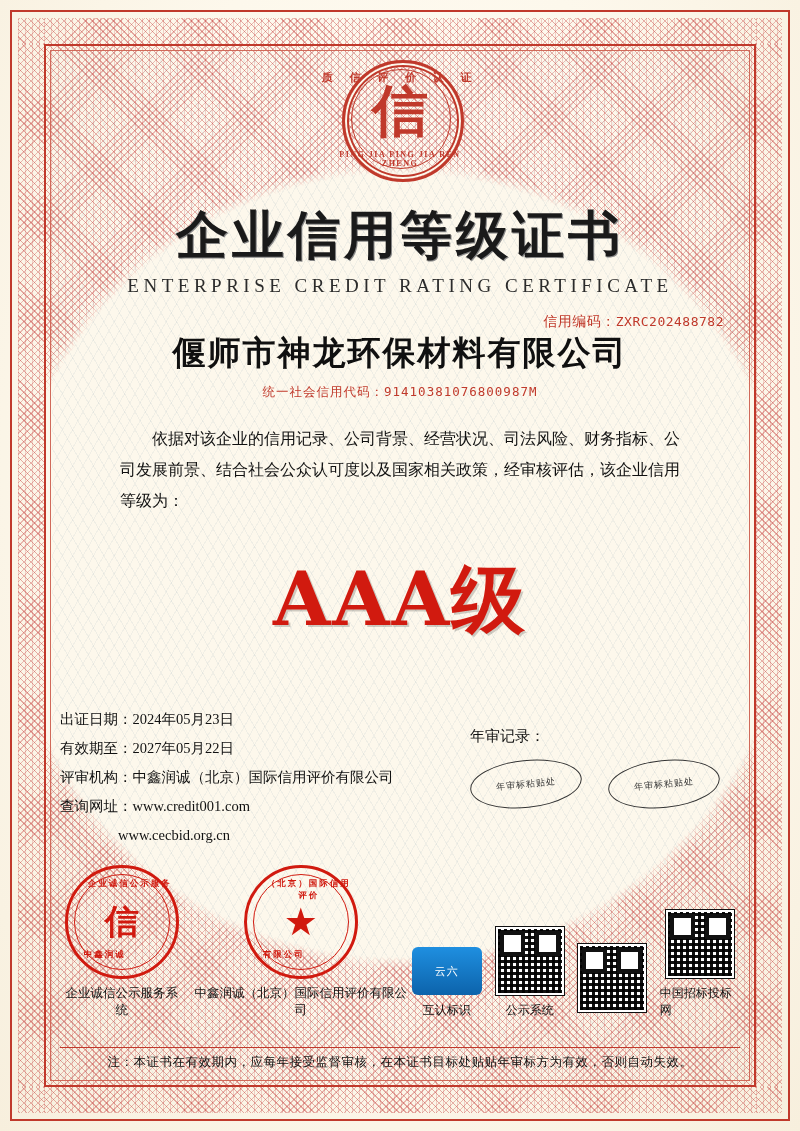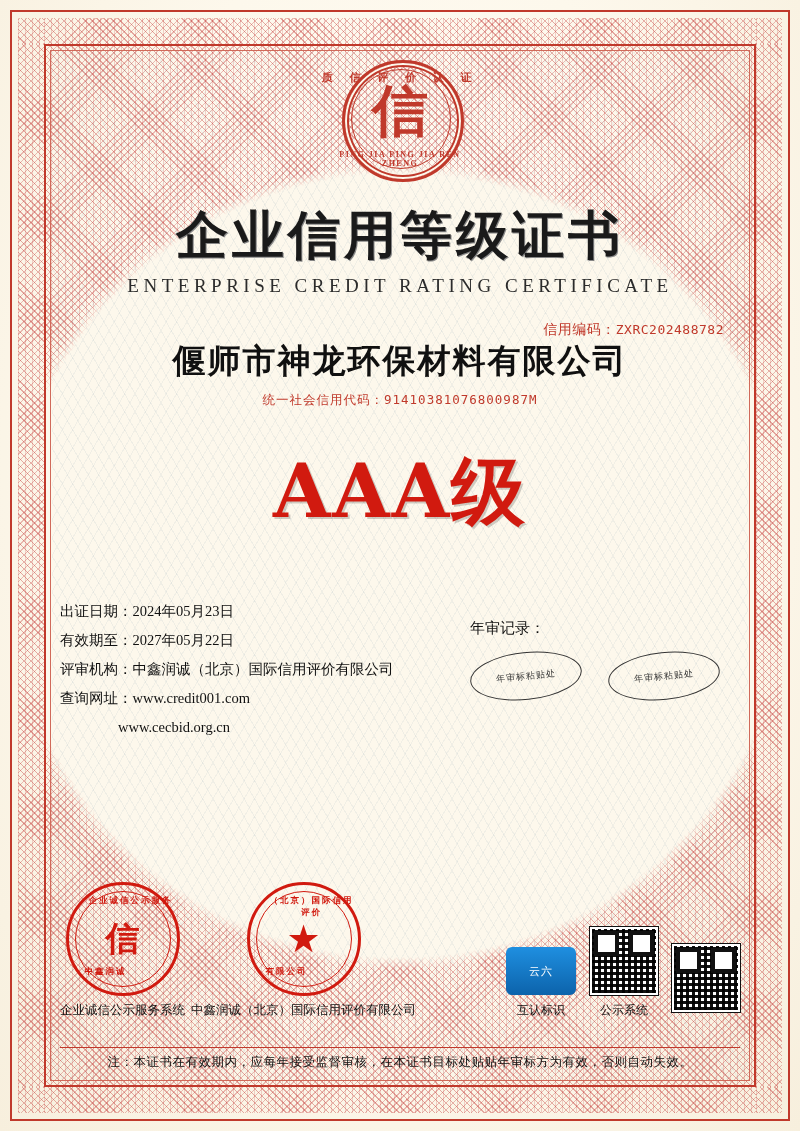--- a/index.html
+++ b/index.html
@@ -97,21 +97,21 @@
     white-space:nowrap;
   }
   .title-en{
     margin-top:4px;
     font-size:19px;letter-spacing:4.5px;color:#2b2b2b;
     font-family:"Liberation Serif", serif;
     white-space:nowrap;
   }
   .code-line{
     align-self:flex-end;
-    margin-top:24px;margin-right:16px;
+    margin-top:16px;margin-right:16px;
     font-size:14px;color:#c0392b;
     font-family:"Liberation Sans", sans-serif;
     letter-spacing:.5px;
   }
   .code-line .code-val{font-family:"DejaVu Sans Mono", monospace;font-size:13px;}
   .company{
     font-family:Liberation Serif, serif;
     font-weight:bold;font-size:33px;color:#101010;letter-spacing:2px;
   }
   .uscc{
@@ -243,20 +243,23 @@
 
     <div class="code-line">
       <span>信用编码：</span><span class="code-val">ZXRC202488782</span>
     </div>
 
     <div class="company">偃师市神龙环保材料有限公司</div>
     <div class="uscc">
       <span>统一社会信用代码：</span><span class="uscc-val">91410381076800987M</span>
     </div>
 
+    <div class="para">
+      <span class="indent"></span><span>依据对该企业的信用记录、公司背景、经营状况、司法风险、财务指标、公司发展前景、结合社会公众认可度以及国家相关政策，经审核评估，该企业信用等级为：</span>
+    </div>
 
     <div class="grade">AAA级</div>
 
     <div class="info-row">
       <div class="info-left">
         <div>
           <span class="lbl">出证日期：</span><span class="val">2024年05月23日</span>
         </div>
         <div>
           <span class="lbl">有效期至：</span><span class="val">2027年05月22日</span>
@@ -307,20 +310,24 @@
           <div class="qr-cap">互认标识</div>
         </div>
         <div class="qr-item">
           <div class="qr"></div>
           <div class="qr-cap">公示系统</div>
         </div>
         <div class="qr-item">
           <div class="qr"></div>
           <div class="qr-cap"></div>
         </div>
+        <div class="qr-item">
+          <div class="qr"></div>
+          <div class="qr-cap">中国招标投标网</div>
+        </div>
       </div>
     </div>
 
     <div class="note-wrap">
       <div class="note">注：本证书在有效期内，应每年接受监督审核，在本证书目标处贴贴年审标方为有效，否则自动失效。</div>
     </div>
 
   </div>
 </div>
 

